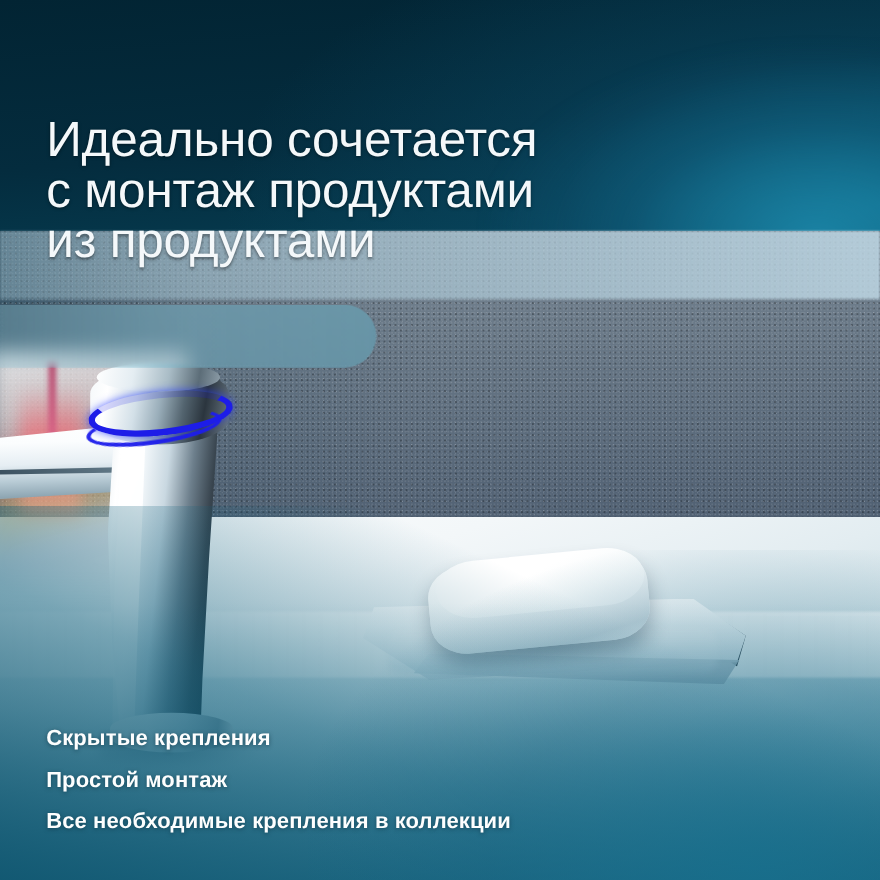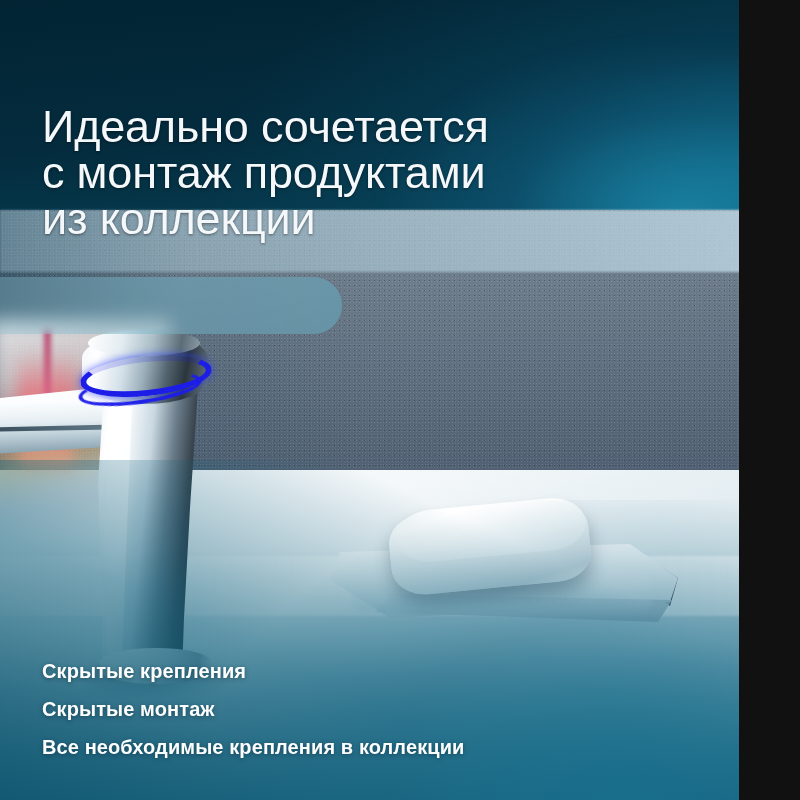--- a/index.html
+++ b/index.html
@@ -1,19 +1,19 @@
 <!DOCTYPE html>
 <html><head>
 <meta charset="utf-8">
 <title>Inspire V2.0 Promo</title>
 <style>
   html,body{margin:0;padding:0;background:#111;}
   *{box-sizing:border-box;}
   .stage{
-    position:relative;width:739px;height:800px;overflow:hidden;
+    position:relative;width:800px;height:800px;overflow:hidden;
     font-family:"Liberation Sans","DejaVu Sans",sans-serif;
     background:#1d4ed8;
     -webkit-font-smoothing:antialiased;
   }
 
   
   .bg-top{
     position:absolute;left:0;top:0;width:800px;height:300px;
     background:
       radial-gradient(120% 150% at 100% 62%, rgba(18,120,150,.85) 0%, rgba(12,80,108,.45) 30%, rgba(3,41,59,0) 62%),
@@ -282,24 +282,24 @@
     <div class="soap"></div>
     <div class="soap-top"></div>
   </div>
 
   <div class="bottom-teal"></div>
   <div class="bottom-right-teal"></div>
 
   <div class="headline">
     <div>Идеально сочетается</div>
     <div>с монтаж продуктами</div>
-    <div>из коллекции</div>
+    <div>из продуктами</div>
   </div>
 
   <div class="badge"></div>
 
   <div class="features">
     <div>Скрытые крепления</div>
-    <div>Скрытые монтаж</div>
+    <div>Простой монтаж</div>
     <div>Все необходимые крепления в коллекции</div>
   </div>
 
 </div>
 
 </body></html>

